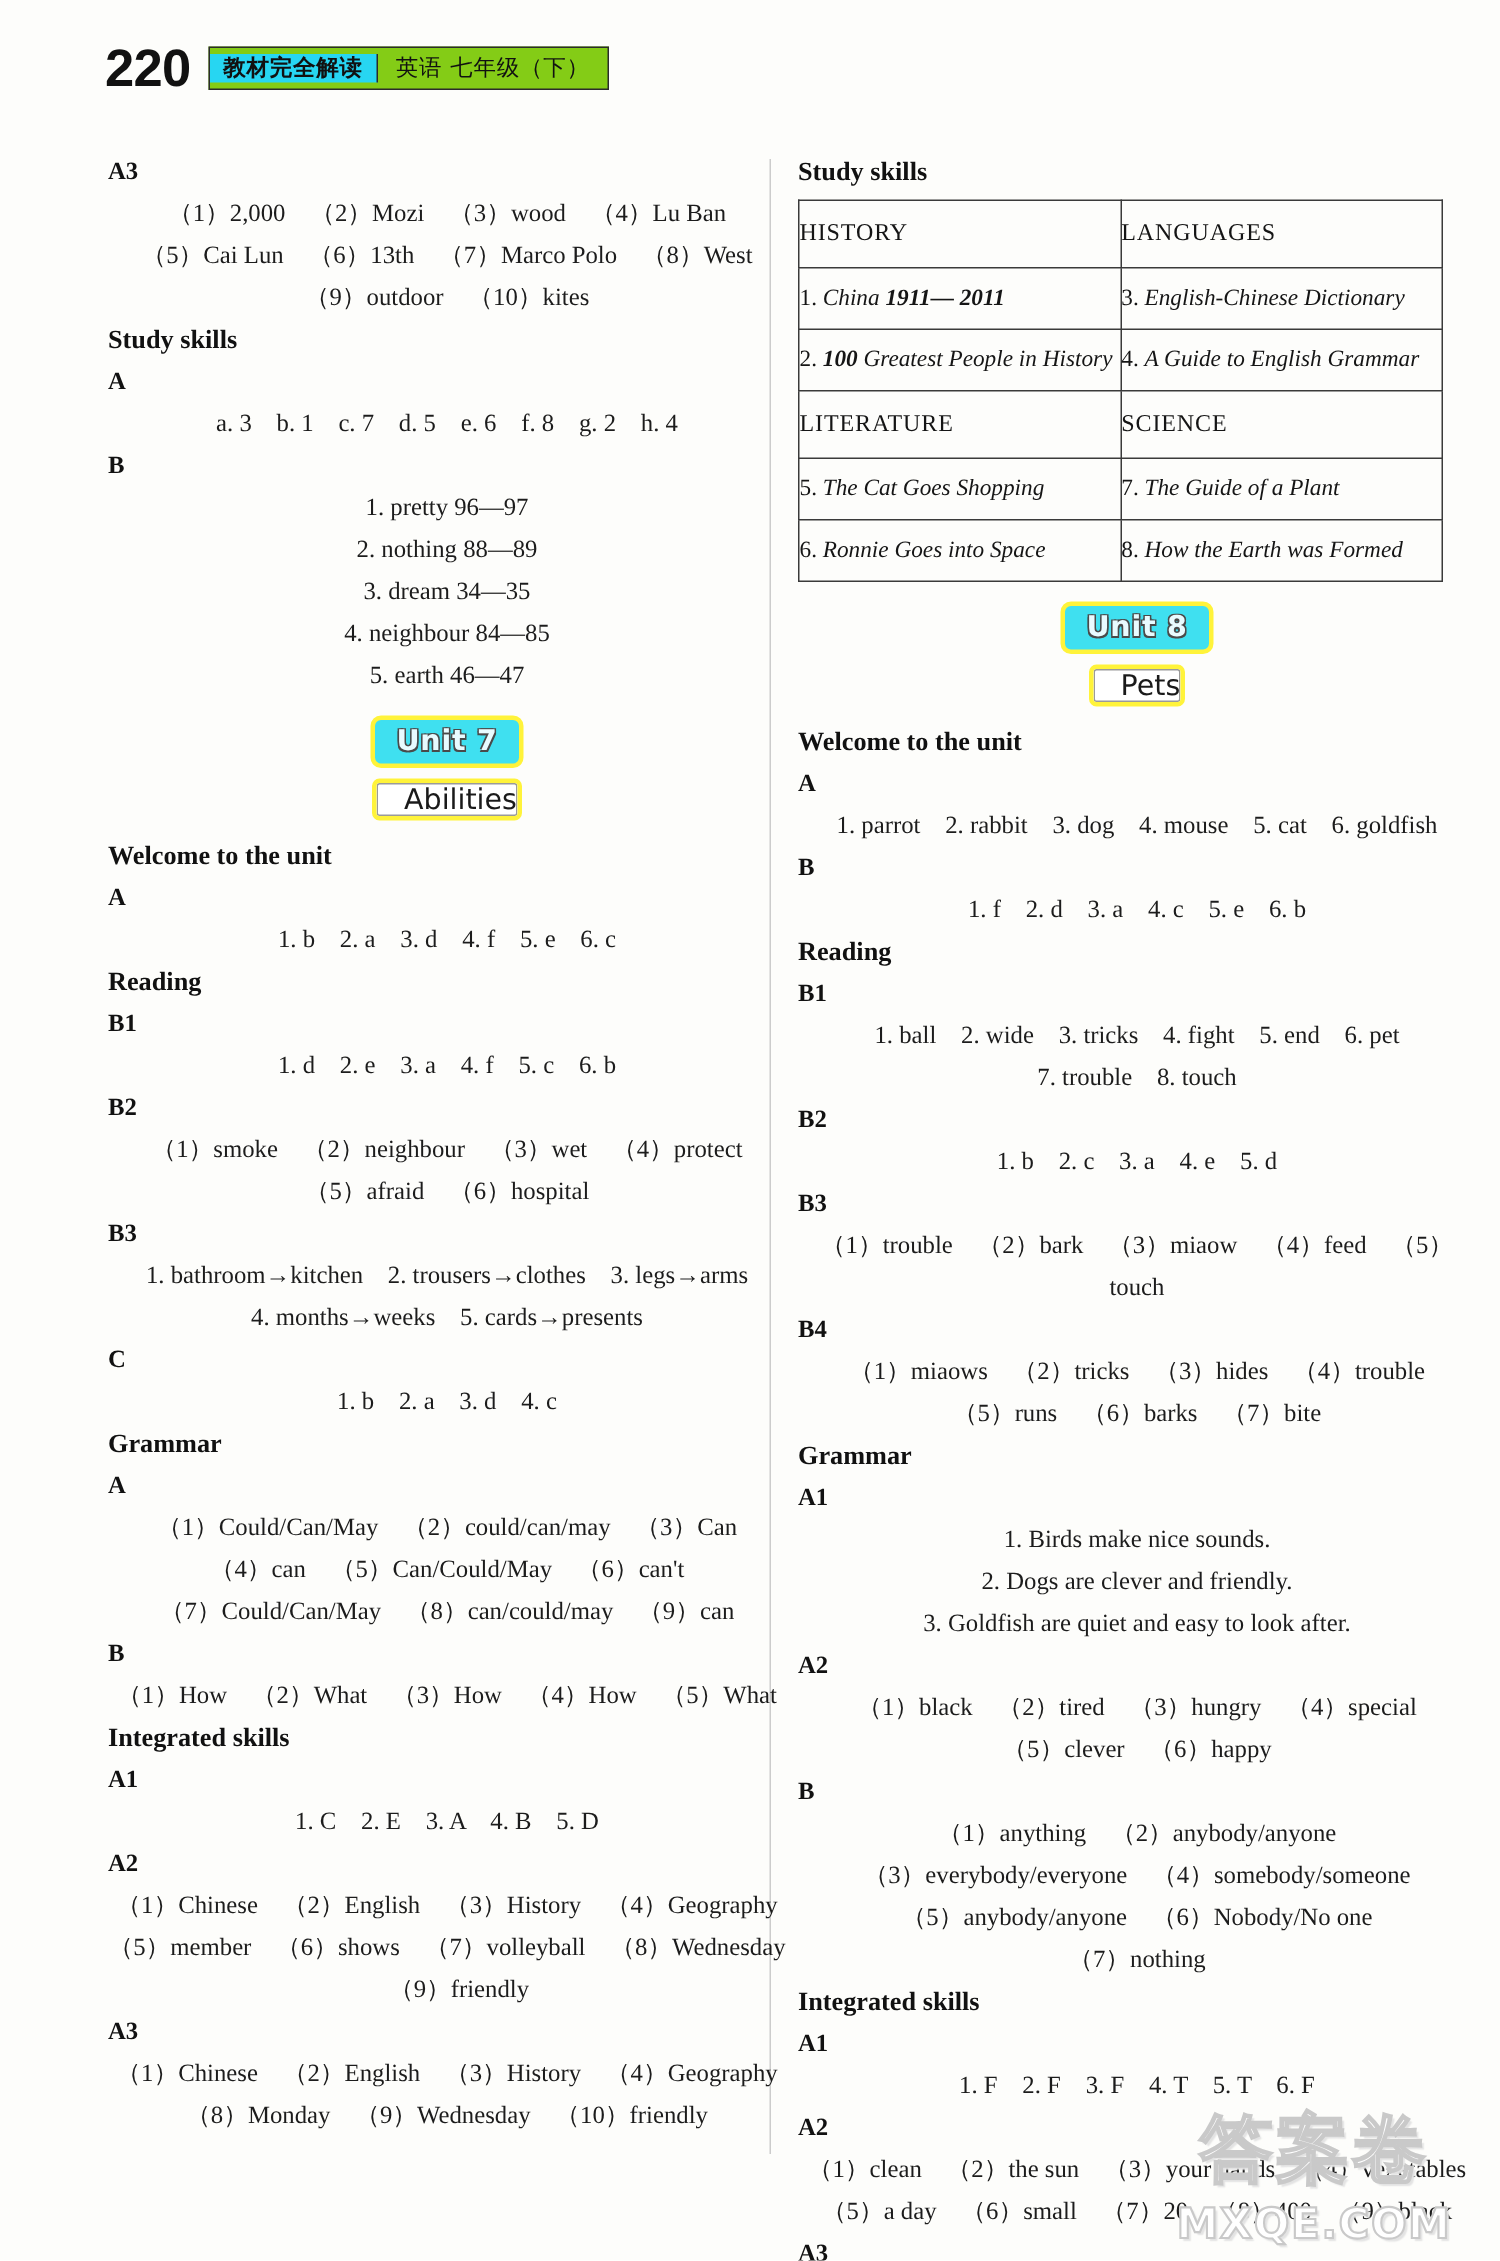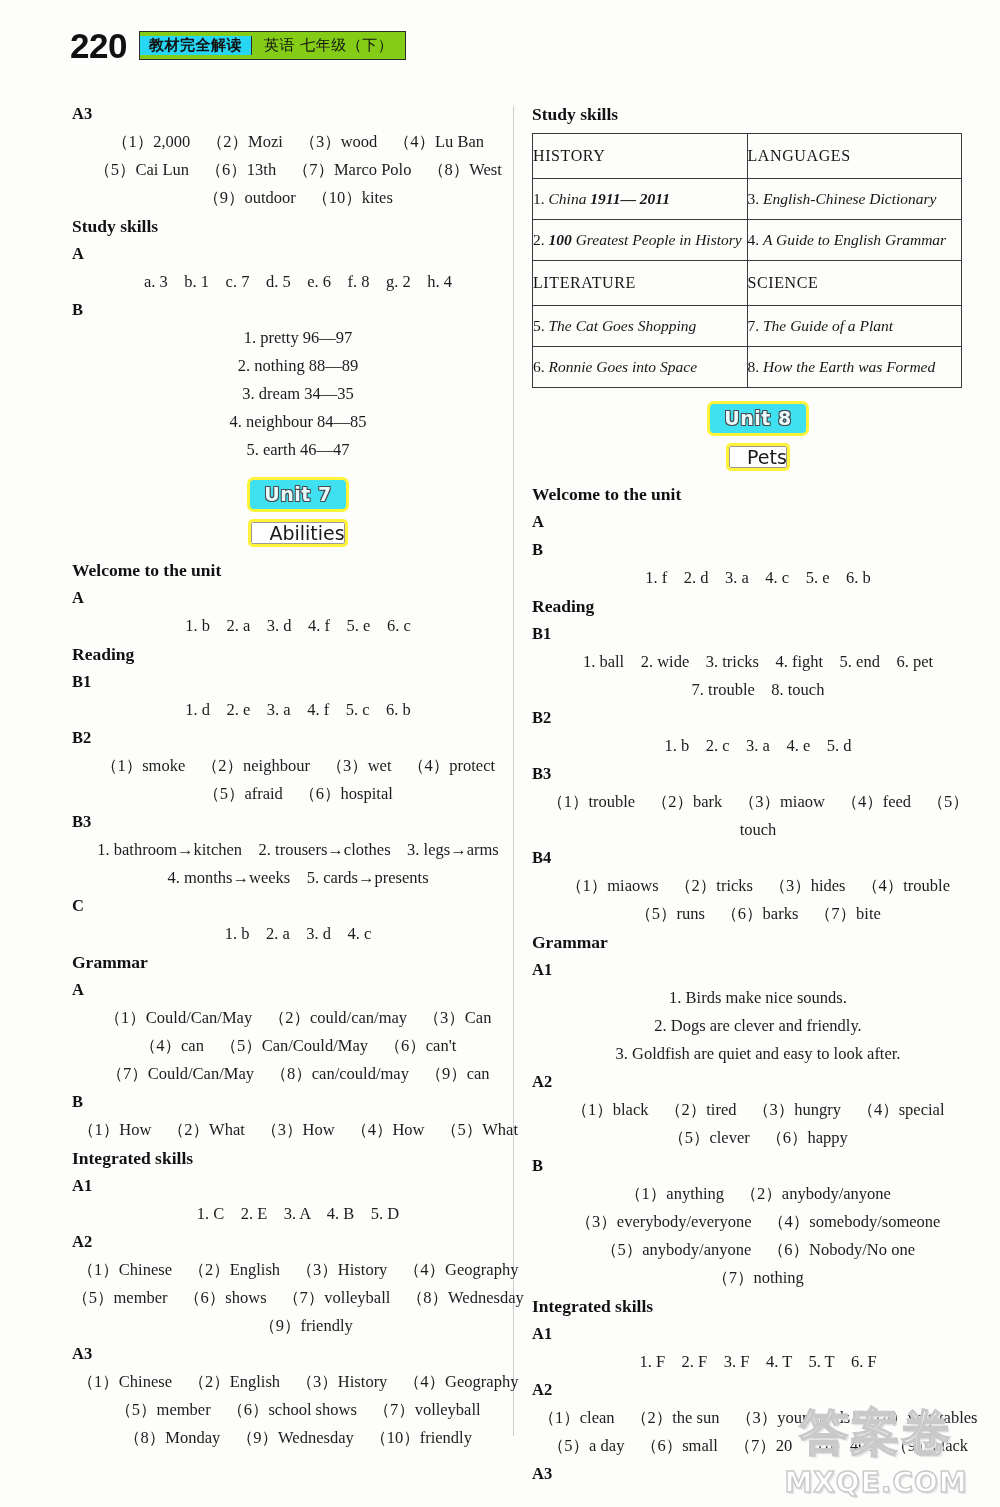--- a/index.html
+++ b/index.html
@@ -277,21 +277,20 @@
       <p class="ans-line">（1）How　（2）What　（3）How　（4）How　（5）What</p>
       <p class="sec-head">Integrated skills</p>
       <p class="sub-head">A1</p>
       <p class="ans-line">1. C　2. E　3. A　4. B　5. D</p>
       <p class="sub-head">A2</p>
       <p class="ans-line">（1）Chinese　（2）English　（3）History　（4）Geography</p>
       <p class="ans-line">（5）member　（6）shows　（7）volleyball　（8）Wednesday</p>
       <p class="ans-line indent">（9）friendly</p>
       <p class="sub-head">A3</p>
       <p class="ans-line">（1）Chinese　（2）English　（3）History　（4）Geography</p>
-      <p class="ans-line">（5）member　（6）school shows　（7）volleyball</p>
       <p class="ans-line">（8）Monday　（9）Wednesday　（10）friendly</p>
     </div>
 
   <div class="col col-right" id="right-col">
       <p class="sec-head">Study skills</p>
       <table class="sk-table">
         <tbody>
           <tr>
             <td class="cat">HISTORY</td>
             <td class="cat">LANGUAGES</td>
@@ -319,20 +318,21 @@
         </tbody>
       </table>
       <div class="unit-banner">
         <div class="unit-chip">Unit 8</div>
         <div class="unit-title-box">
           <span class="unit-title-text">Pets</span>
         </div>
       </div>
       <p class="sec-head">Welcome to the unit</p>
       <p class="sub-head">A</p>
+      <p class="ans-line">1. parrot　2. rabbit　3. dog　4. mouse　5. cat　6. goldfish</p>
       <p class="sub-head">B</p>
       <p class="ans-line">1. f　2. d　3. a　4. c　5. e　6. b</p>
       <p class="sec-head">Reading</p>
       <p class="sub-head">B1</p>
       <p class="ans-line">1. ball　2. wide　3. tricks　4. fight　5. end　6. pet</p>
       <p class="ans-line">7. trouble　8. touch</p>
       <p class="sub-head">B2</p>
       <p class="ans-line">1. b　2. c　3. a　4. e　5. d</p>
       <p class="sub-head">B3</p>
       <p class="ans-line">（1）trouble　（2）bark　（3）miaow　（4）feed　（5）touch</p>

